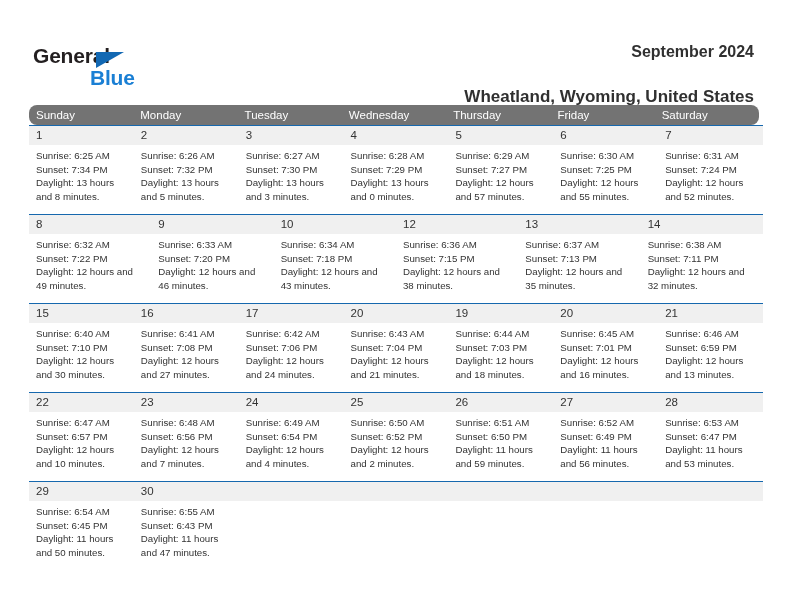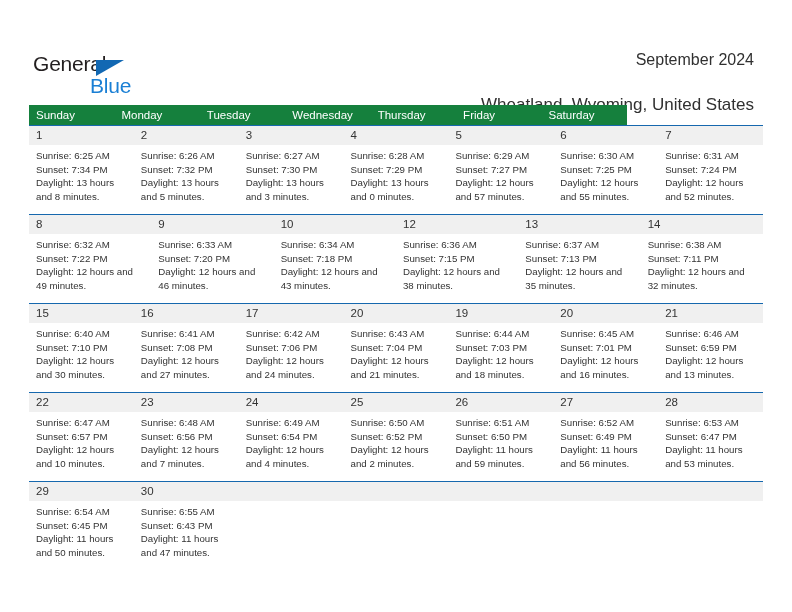--- a/index.html
+++ b/index.html
@@ -18,23 +18,24 @@
     position: relative;
     width: 792px;
     height: 612px;
     box-sizing: border-box;
   }
 
   
   .header {
     position: absolute;
     left: 0;
-    top: 16px;
+    top: 8px;
     width: 792px;
     height: 100px;
+    font-weight: bold;
   }
   .logo {
     position: absolute;
     left: 33px;
     top: 36px;
     width: 130px;
     height: 46px;
   }
   .logo-general {
     position: absolute;
@@ -87,22 +88,23 @@
 
   
   .calendar {
     position: absolute;
     left: 29px;
     top: 105px;
     width: 734px;
   }
   .weekday-row {
     display: flex;
-    width: 598px;
-    background: #15803d;
+    width: 730px;
+    background: #737373;
+    border-radius: 8px;
   }
   .weekday {
     flex: 1 1 0;
     height: 20px;
     line-height: 20px;
     padding-left: 7px;
     box-sizing: border-box;
     font-size: 11.5px;
     color: #ffffff;
     white-space: nowrap;

